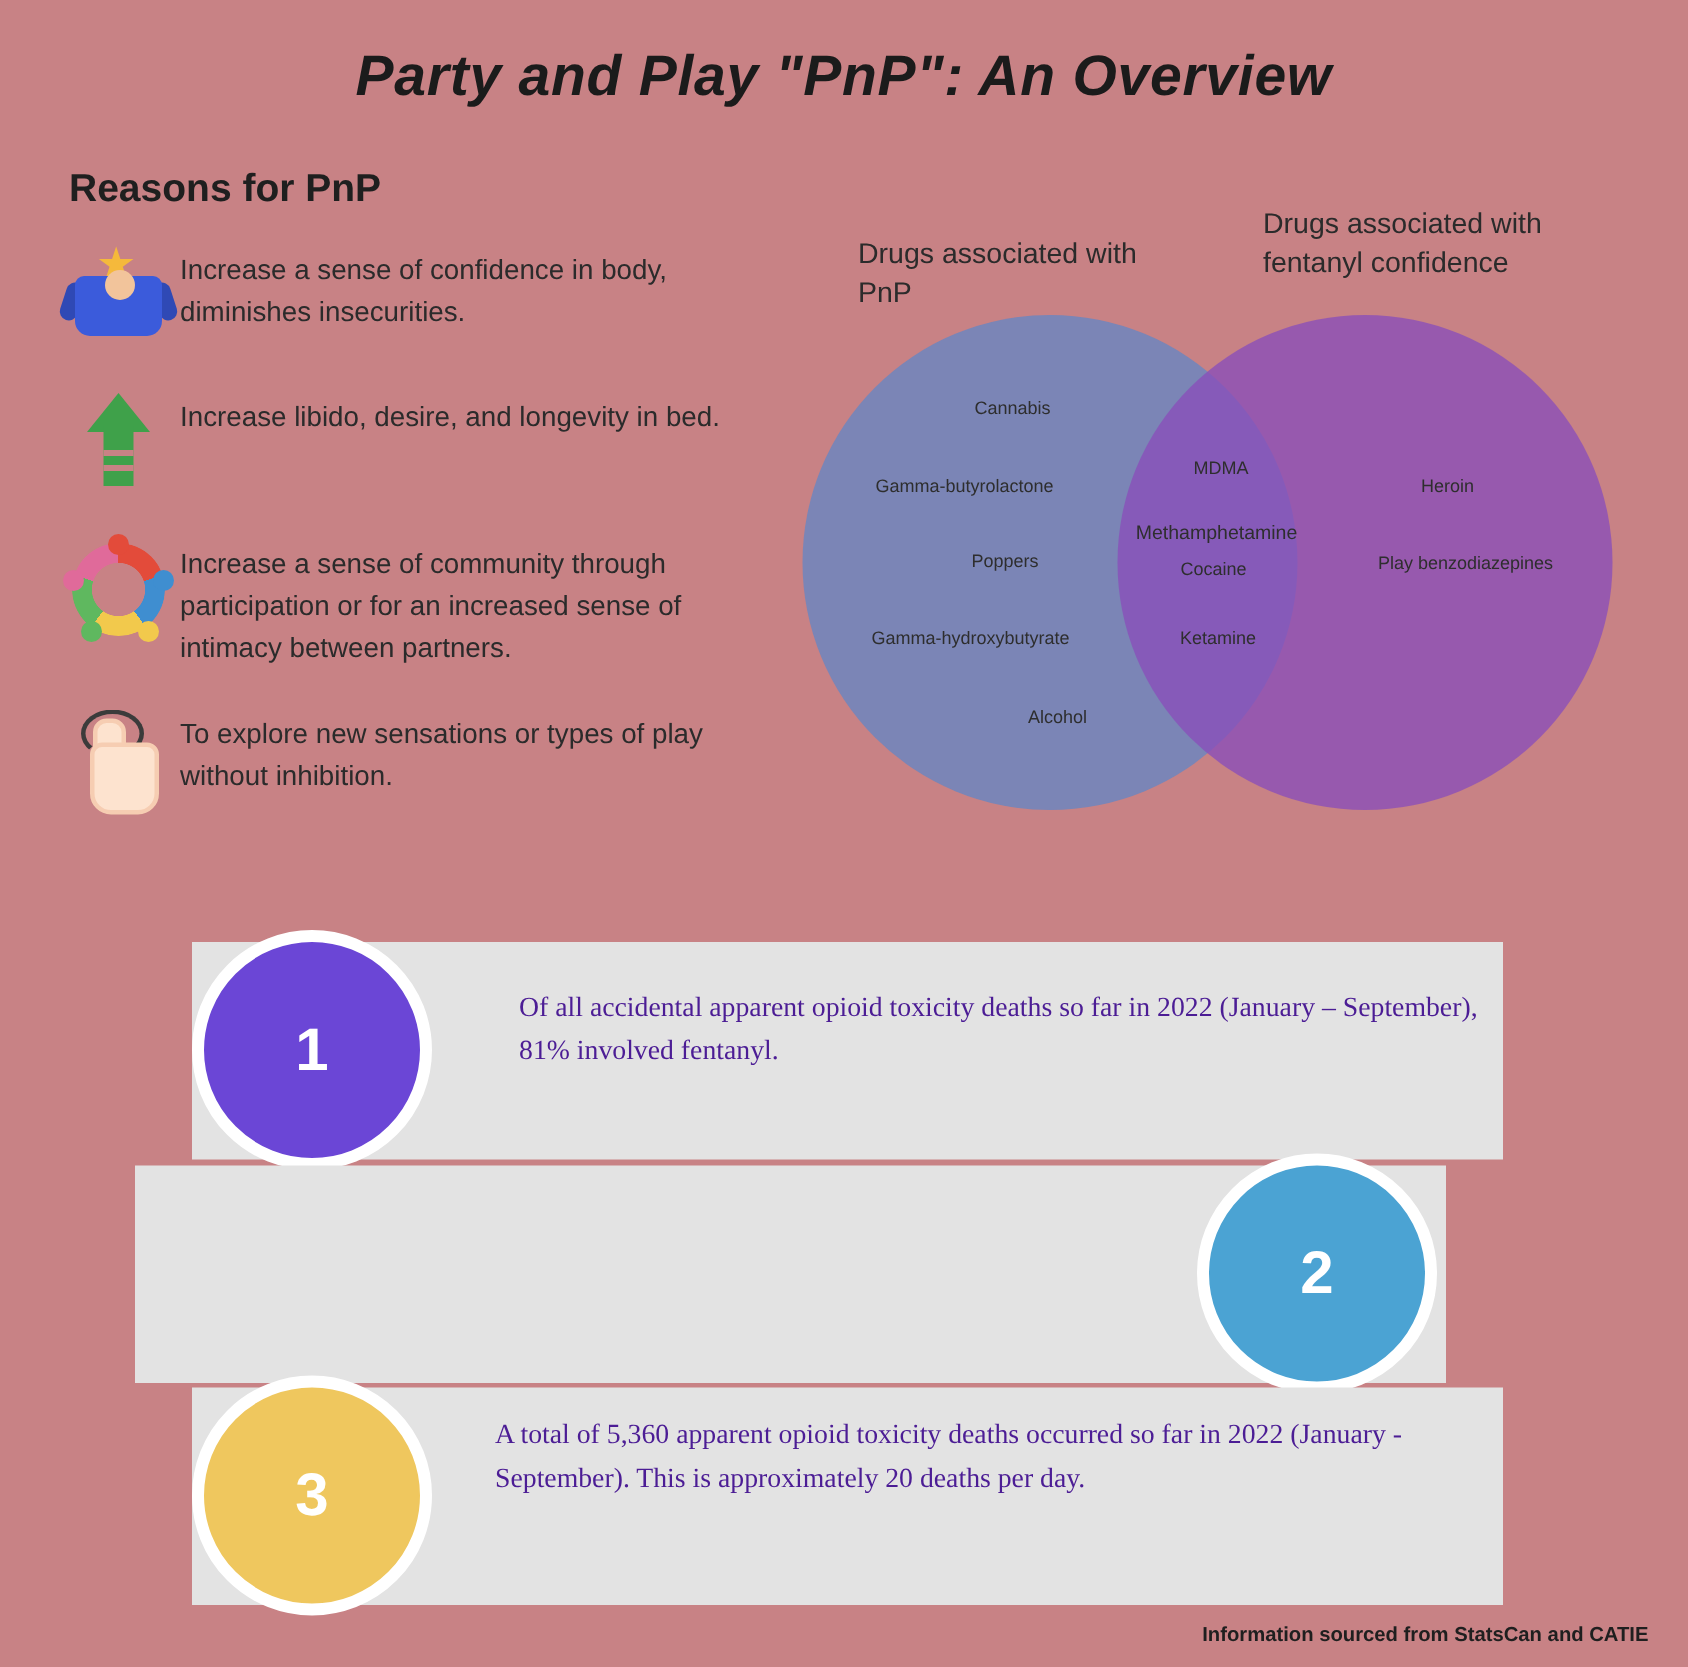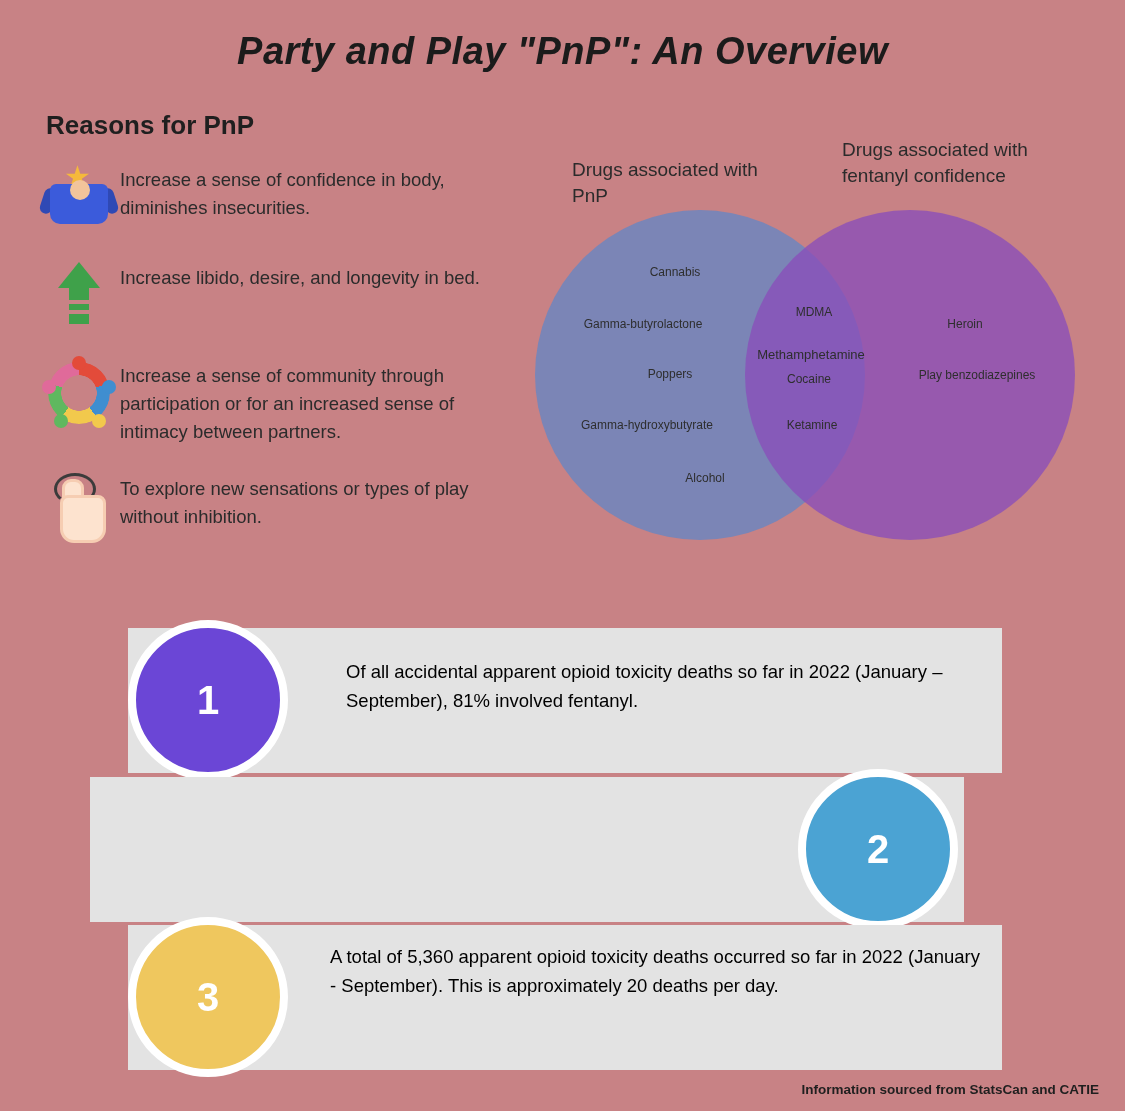--- a/index.html
+++ b/index.html
@@ -231,22 +231,23 @@
     display: flex;
     align-items: center;
     justify-content: center;
     top: -8px;
     box-sizing: border-box;
   }
   .stat .stat-text {
     position: absolute;
     font-size: 18.5px;
     line-height: 1.55;
-    color: #000000;
+    color: #4c1d95;
     top: 30px;
+    font-family: Liberation Serif, serif;
   }
 
   #stat1 { left: 90px;  top: 628px; width: 912px; }
   #stat1 .bar { left: 38px; width: 874px; }
   #stat1 .num-circle { left: 38px; background: #6b46d6; }
   #stat1 .stat-text { left: 256px; width: 640px; }
 
   #stat2 { left: 90px;  top: 777px; width: 912px; }
   #stat2 .bar { left: 0px; width: 874px; }
   #stat2 .num-circle { left: 708px; background: #4ba3d3; }

